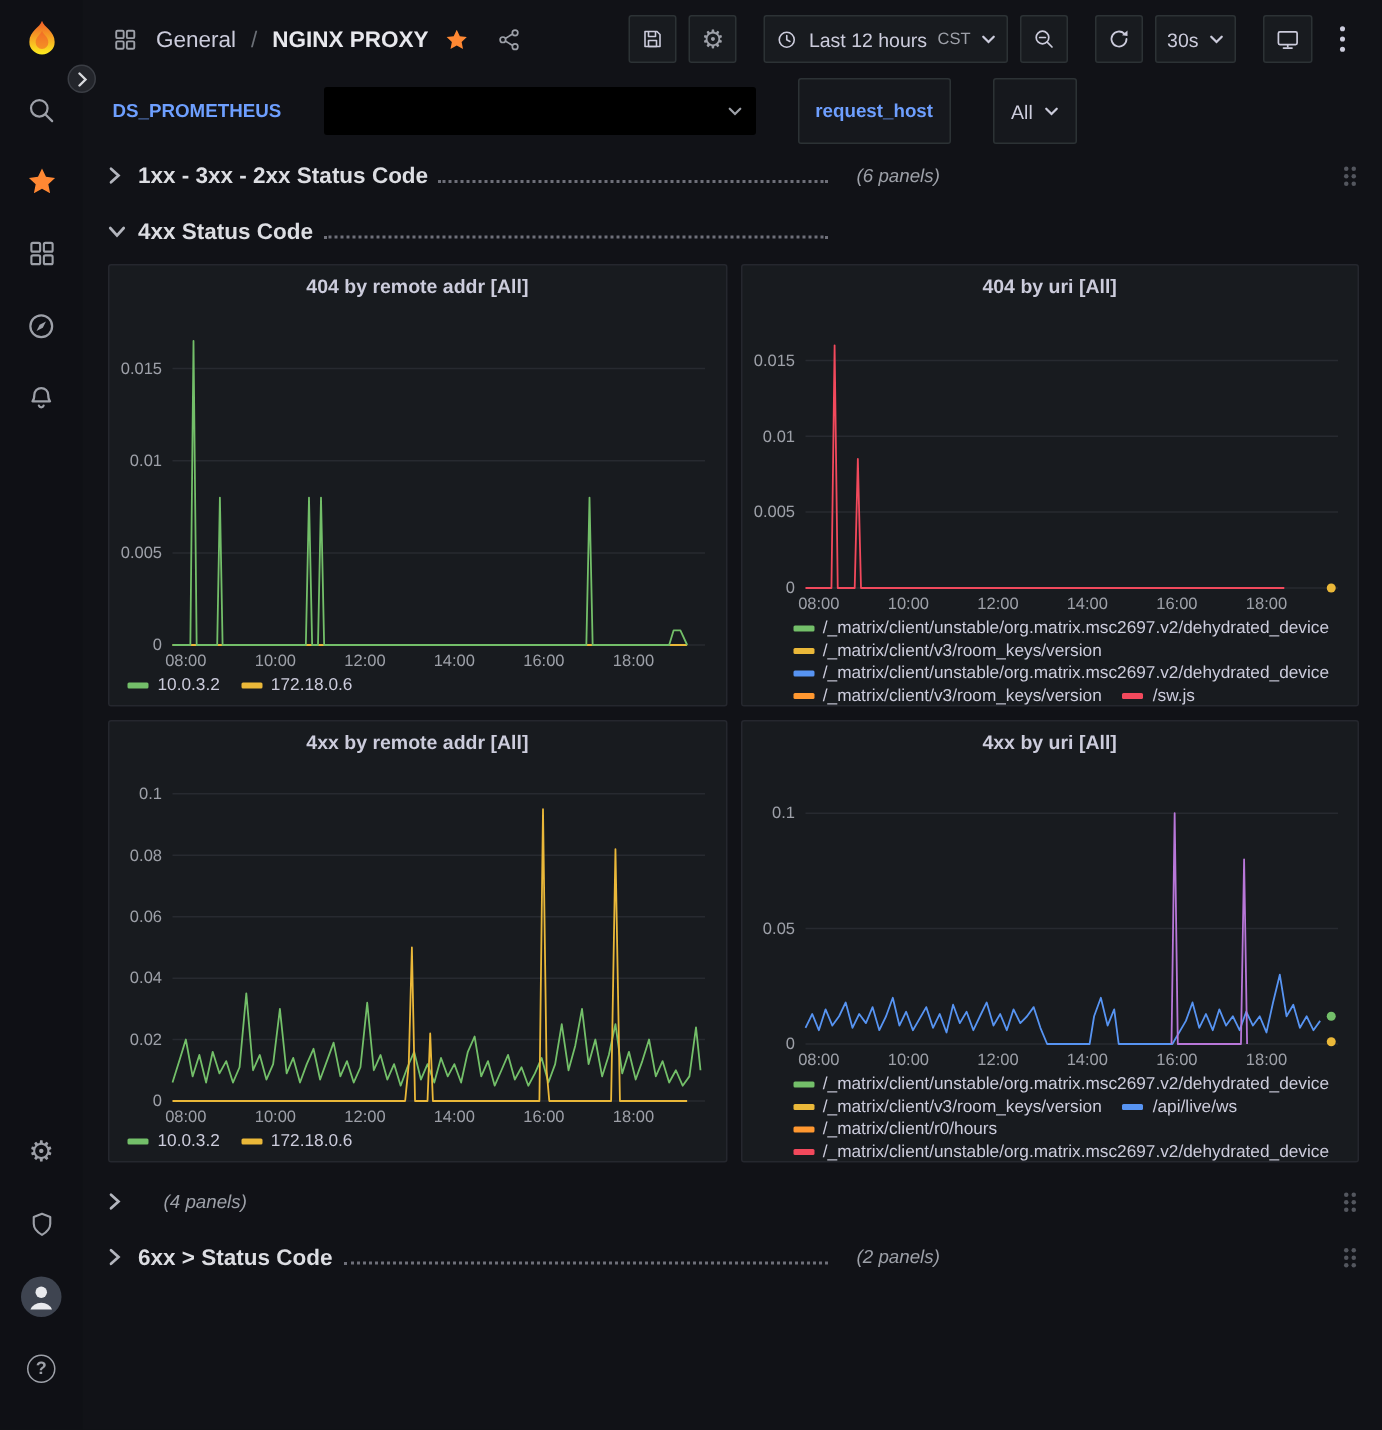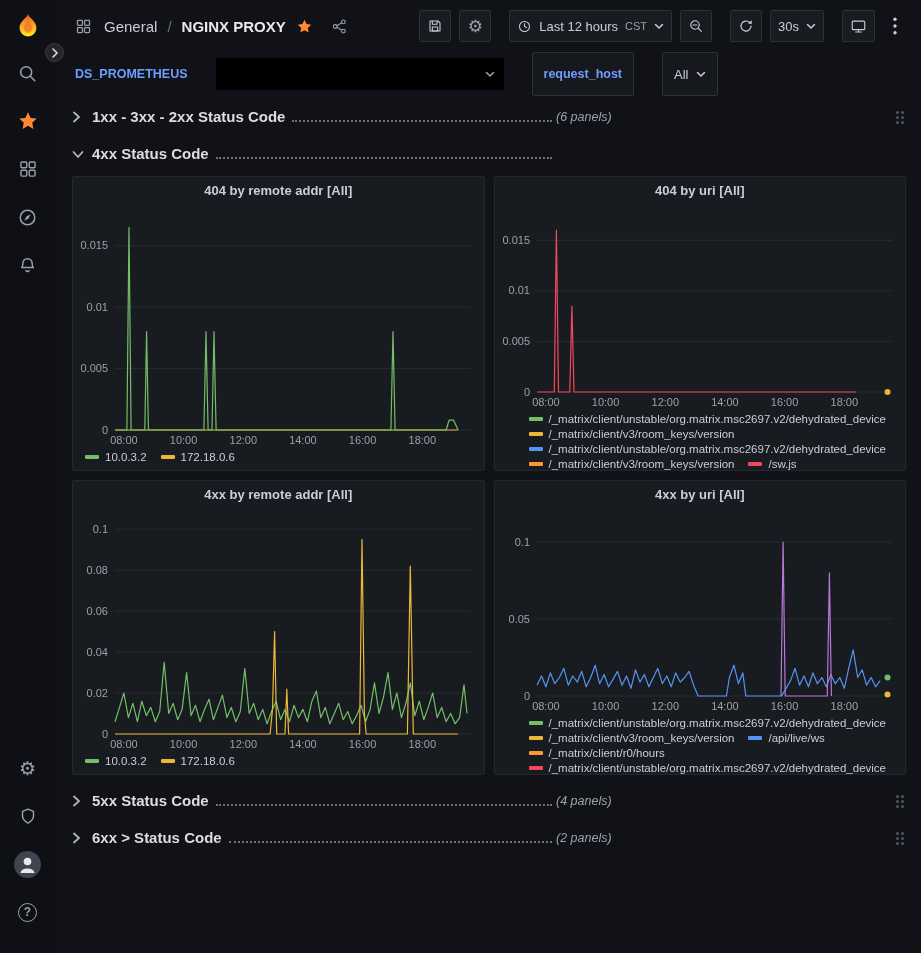--- a/index.html
+++ b/index.html
@@ -46,21 +46,21 @@
   .var-box.hostname{color:var(--blue);font-weight:600;font-size:12.5px;}
   .var-box.value{color:var(--text);}
 
   
   .dash{flex:1;padding:6px 15px 0 17px;overflow:hidden;}
   .row-h{height:30px;display:flex;align-items:center;margin-bottom:7px;cursor:pointer;}
   .row-h .chev{width:20px;display:flex;align-items:center;color:#b3b5bd;}
   .row-main{display:flex;align-items:baseline;width:462px;min-width:0;}
   .row-label{font-size:15px;font-weight:700;color:#dcdde2;white-space:nowrap;}
   .leader{flex:1;border-bottom:2px dotted rgba(204,204,220,0.5);margin:0 2px 4px 7px;min-width:10px;}
-  .row-count{font-size:12.5px;font-style:italic;color:var(--dim);margin-left:2px;white-space:nowrap;}
+  .row-count{font-size:12.5px;font-style:italic;color:var(--dim);margin-left:17px;white-space:nowrap;}
   .row-spacer{flex:1;}
   .drag{display:grid;grid-template-columns:3px 3px;grid-auto-rows:3px;gap:2px;margin-right:2px;cursor:grab;}
   .drag i{width:3px;height:3px;border-radius:50%;background:#53565e;}
 
   .panels{display:grid;grid-template-columns:1fr 1fr;gap:9px;margin:3px 0 11px;}
   .panel{height:295px;background:var(--panel);border:1px solid var(--border);border-radius:2px;display:flex;flex-direction:column;overflow:hidden;}
   .panel-title{height:28px;flex:0 0 28px;line-height:28px;text-align:center;font-size:13px;font-weight:600;color:var(--text);cursor:pointer;}
   .chart{flex:1;min-height:0;cursor:crosshair;}
   .legend{flex:0 0 auto;display:flex;flex-wrap:wrap;column-gap:14px;row-gap:3px;padding:3px 8px 7px 12px;overflow:hidden;}
   .legend-single{max-height:26px;margin-top:48px;}
@@ -451,24 +451,20 @@
             </div>
         </div>
       </div>
 
       <div class="row-h">
         <span class="chev">
           <svg width="9" height="12" viewBox="0 0 9 12">
               <path d="M2 1.5 L7 6 L2 10.5" stroke="#b3b5bd" stroke-width="1.8" fill="none" stroke-linecap="round"></path>
             </svg>
         </span>
-        <span class="row-main">
-          <span class="row-label">5xx Status Code</span>
-          <span class="leader"></span>
-        </span>
         <span class="row-count">(4 panels)</span>
         <span class="row-spacer"></span>
         <span class="drag">
             <i></i>
             <i></i>
             <i></i>
             <i></i>
             <i></i>
             <i></i>
           </span>

